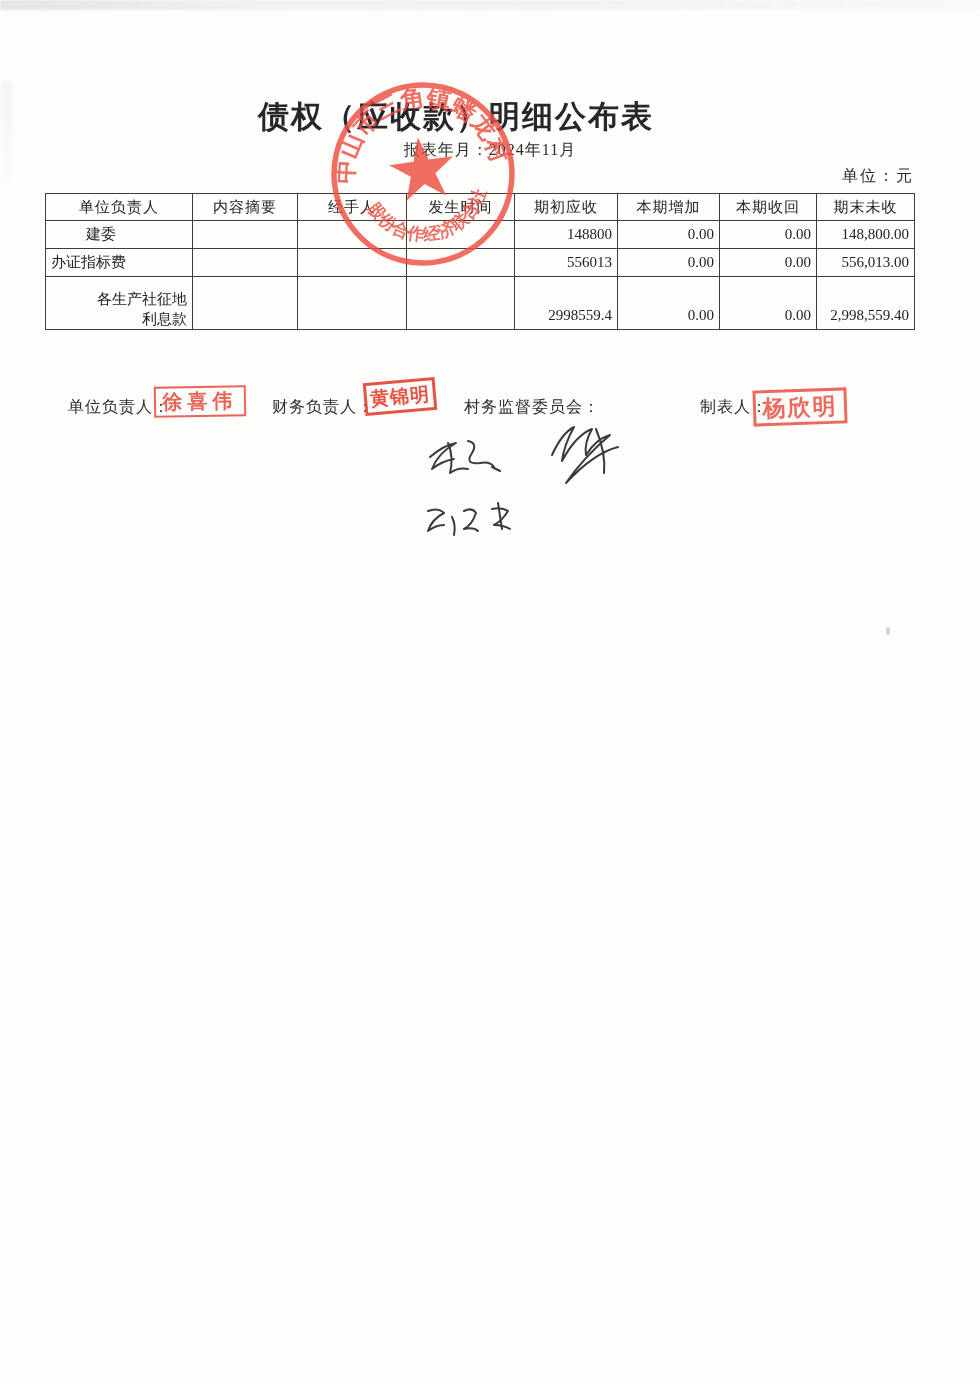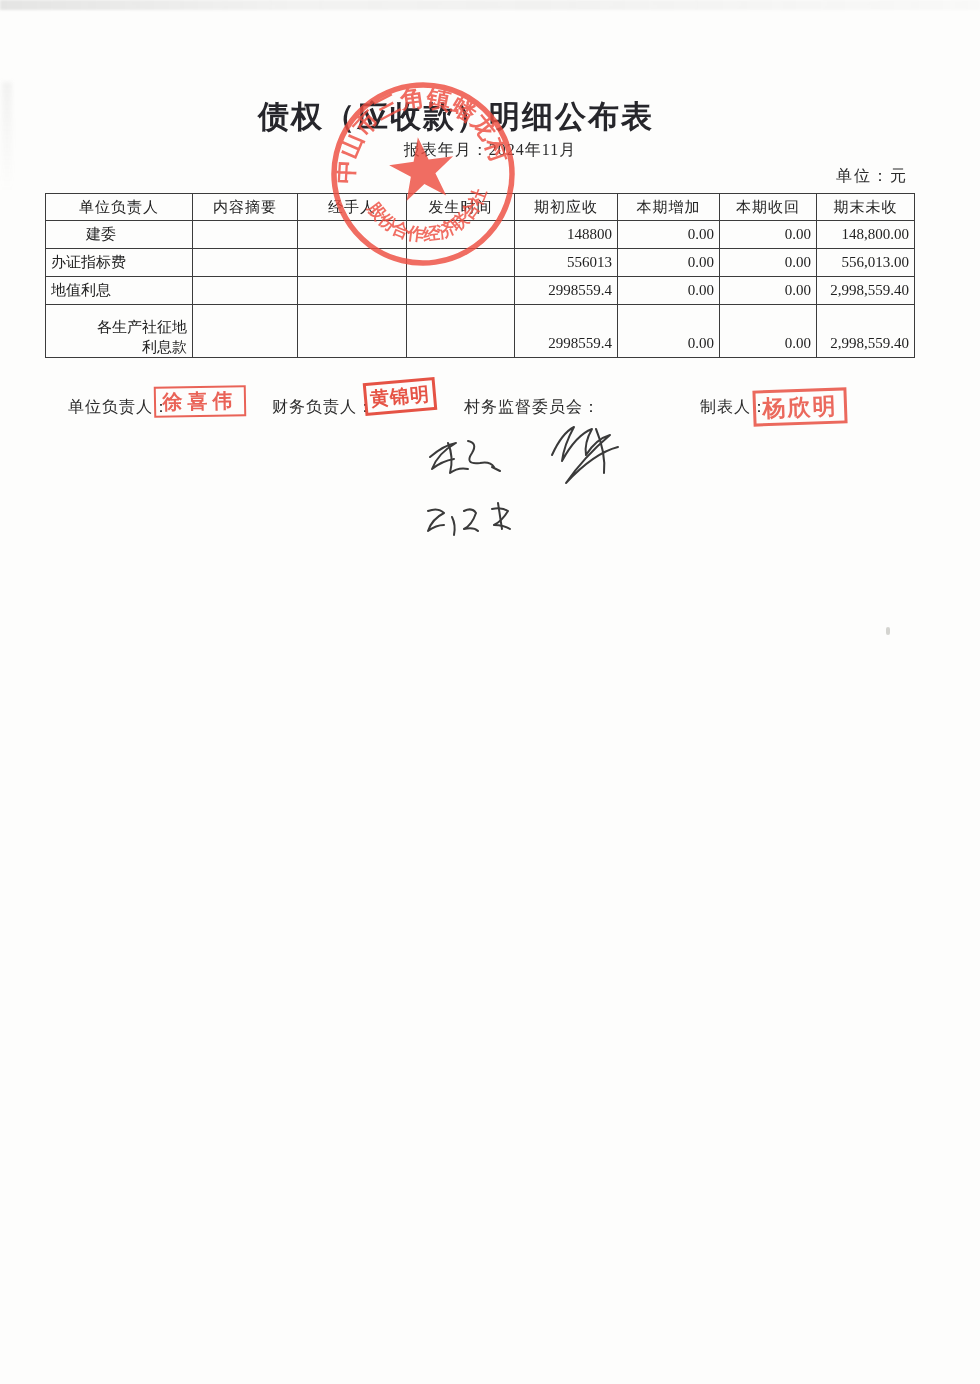--- a/index.html
+++ b/index.html
@@ -24,21 +24,21 @@
     font-family:"Liberation Sans","DejaVu Sans",sans-serif;
     font-size:31px;font-weight:bold;letter-spacing:2px;color:#26262b;
   }
   .doc-subtitle{
     position:absolute;left:0;top:140px;width:980px;text-align:center;
     font-size:16px;color:#2b2b2b;letter-spacing:1px;
   }
   .info-row{position:absolute;left:0;top:170px;width:980px;height:22px;font-size:16px;}
   .unit-name{position:absolute;left:60px;top:0;}
   .unit-name .val{margin-left:24px;}
-  .unit-money{position:absolute;right:72px;top:-4px;letter-spacing:2px;text-align:center;}
+  .unit-money{position:absolute;right:66px;top:-4px;letter-spacing:2px;text-align:center;}
 
   table.main{
     position:absolute;left:45px;top:193px;width:869px;
     border-collapse:collapse;table-layout:fixed;
     font-size:15px;color:#222;
   }
   table.main td,table.main th{
     border:1px solid #3c3c3c;padding:0 5px;overflow:hidden;
     font-weight:normal;white-space:nowrap;
   }
@@ -134,30 +134,20 @@
   <tr class="r">
     <td class="name">办证指标费</td>
     <td></td>
     <td></td>
     <td></td>
     <td class="num">556013</td>
     <td class="num">0.00</td>
     <td class="num">0.00</td>
     <td class="num">556,013.00</td>
   </tr>
-  <tr class="r">
-    <td class="name">地值利息</td>
-    <td></td>
-    <td></td>
-    <td></td>
-    <td class="num">2998559.4</td>
-    <td class="num">0.00</td>
-    <td class="num">0.00</td>
-    <td class="num">2,998,559.40</td>
-  </tr>
   <tr class="r-last">
     <td class="name">各生产社征地利息款</td>
     <td></td>
     <td></td>
     <td></td>
     <td class="num">2998559.4</td>
     <td class="num">0.00</td>
     <td class="num">0.00</td>
     <td class="num">2,998,559.40</td>
   </tr>

